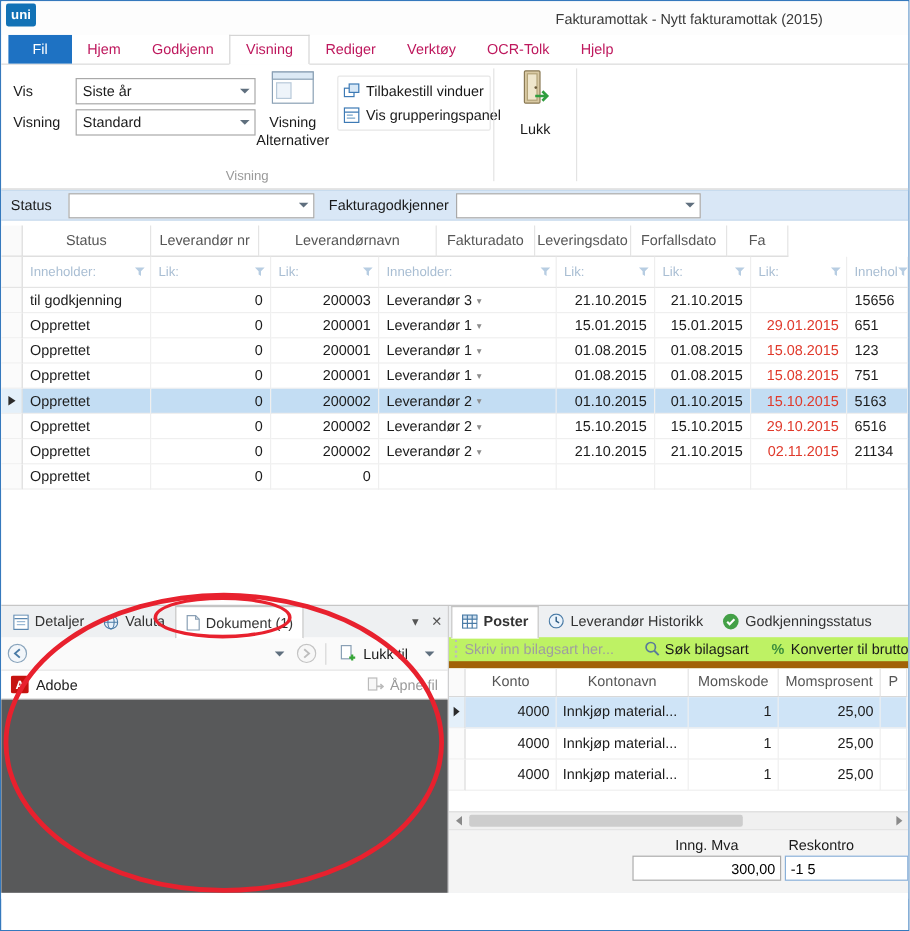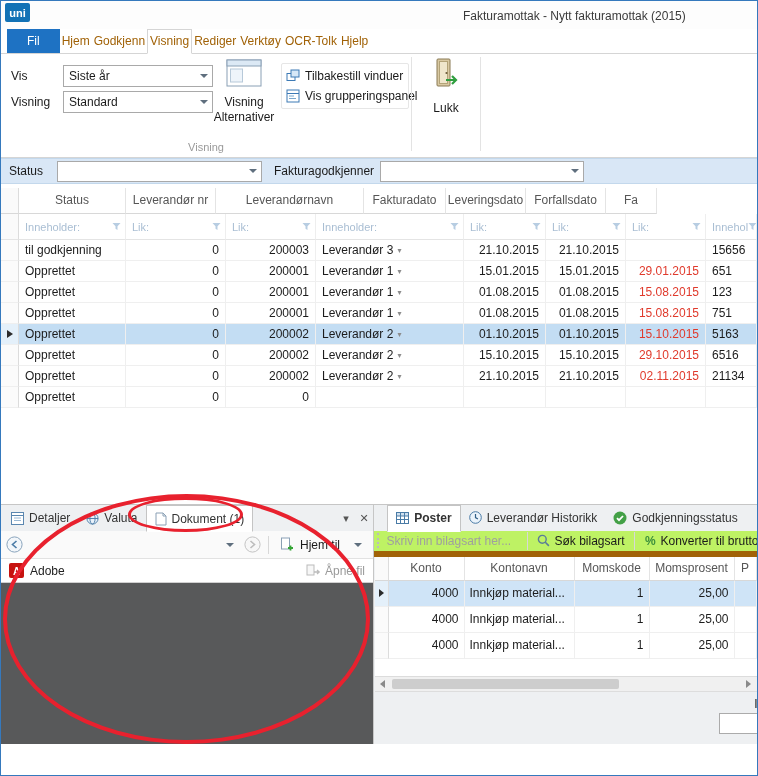--- a/index.html
+++ b/index.html
@@ -7,21 +7,21 @@
   .window { width:758px; height:776px; border:1px solid #3579bd; background:#fff; position:relative; overflow:hidden; }
 
   
   .titlebar { height:28px; position:relative; background:#fdfdfd; }
   .logo { position:absolute; left:4px; top:2px; width:25px; height:19px; background:#1272b6; color:#fff;
           font-weight:bold; font-size:11px; display:flex; align-items:center; justify-content:center; border-radius:2px; }
   .title { position:absolute; left:462px; top:8px; font-size:12px; color:#3a3a3a; white-space:nowrap; }
 
   
   .menubar { height:25px; display:flex; align-items:stretch; padding-left:6px; background:#fff; border-bottom:1px solid #d5d5d5; }
-  .tab { padding:0 2px; line-height:25px; font-size:12px; color:#a16207; cursor:default; white-space:nowrap; }
+  .tab { padding:0 13px; line-height:25px; font-size:12px; color:#be185d; cursor:default; white-space:nowrap; }
   .tab-file { background:#1e72c3; color:#fff; padding:0 20px; }
   .tab-active { background:#fff; border:1px solid #d5d5d5; border-bottom:1px solid #fff; margin-bottom:-1px; line-height:23px; z-index:3; }
 
   
   .ribbon { height:104px; background:#fff; border-bottom:1px solid #d5d5d5; position:relative; }
   .r-label { position:absolute; color:#1a1a1a; font-size:12px; }
   .combo { background:#fff; border:1px solid #a9a9a9; height:22px; display:flex; align-items:center; padding-left:5px; font-size:12px; color:#1a1a1a; }
   .combo .arrowbox { margin-left:auto; width:16px; height:100%; display:flex; align-items:center; justify-content:center; }
   .tri { width:0; height:0; border-left:4px solid transparent; border-right:4px solid transparent; border-top:4px solid #5f6f7e; }
   .r-combo { position:absolute; width:150px; }
@@ -61,21 +61,21 @@
   .g-cell.overdue span:first-child { color:#e03a2c; }
   .g-row.selected .g-cell { background:#c3ddf3; }
   .g-row.selected .g-marker { background:#e4f0fa; }
   .row-arrow { width:0; height:0; border-left:6px solid #2b2b2b; border-top:4px solid transparent; border-bottom:4px solid transparent; }
   .row-arrow.small { border-left-width:5px; }
   .cell-combo-arrow { color:#8c8c8c; font-size:8px; margin-left:4px; }
 
   
   .bottom-area { height:240px; border-top:1px solid #c6c6c6; display:flex; background:#eef0f2; }
   .doc-panel { width:373px; border-right:1px solid #c6c6c6; display:flex; flex-direction:column; }
-  .poster-panel { flex:1; display:flex; flex-direction:column; overflow:hidden;align-items:center; }
+  .poster-panel { flex:1; display:flex; flex-direction:column; overflow:hidden; }
   .tabstrip { height:26px; background:#eef0f2; display:flex; align-items:stretch; padding-left:2px; }
   .ptab { display:flex; align-items:center; gap:5px; padding:0 8px; font-size:12px; color:#333; white-space:nowrap; }
   .ptab.active { background:#fff; border:1px solid #c4c4c4; border-bottom:1px solid #fff; margin-bottom:-1px; z-index:2; }
   .ptab.bold { font-weight:bold; }
   .strip-btn { width:18px; display:flex; align-items:center; justify-content:center; color:#555; font-size:11px; }
   .strip-spacer { flex:1; }
 
   .doc-toolbar { height:28px; background:#fafafa; border-bottom:1px solid #e2e2e2; display:flex; align-items:center; padding:0 5px; gap:4px; }
   .nav-btn { display:flex; }
   .nav-combo { flex:1; height:20px; display:flex; align-items:center; justify-content:flex-end; padding-right:6px; }
@@ -606,21 +606,21 @@
             </svg>
         </span>
         <span class="tb-sep"></span>
         <span class="tb-btn">
           <span class="ic">
             <svg width="15" height="15" viewBox="0 0 15 15">
                 <rect x="1.5" y="1" width="8" height="11" fill="#ffffff" stroke="#8aa0b5"></rect>
                 <path d="M10.5 8.5 v5 M8 11 h5" stroke="#35a535" stroke-width="1.8"></path>
               </svg>
           </span>
-          <span>Hjem til</span>
+          <span>Lukk til</span>
         </span>
         <span class="tb-dd">
             <span class="tri"></span>
           </span>
       </div>
 
       <div class="doc-file-row">
         <span class="ic">
           <svg width="15" height="15" viewBox="0 0 15 15">
               <rect width="15" height="15" rx="2" fill="#c6120f"></rect>

